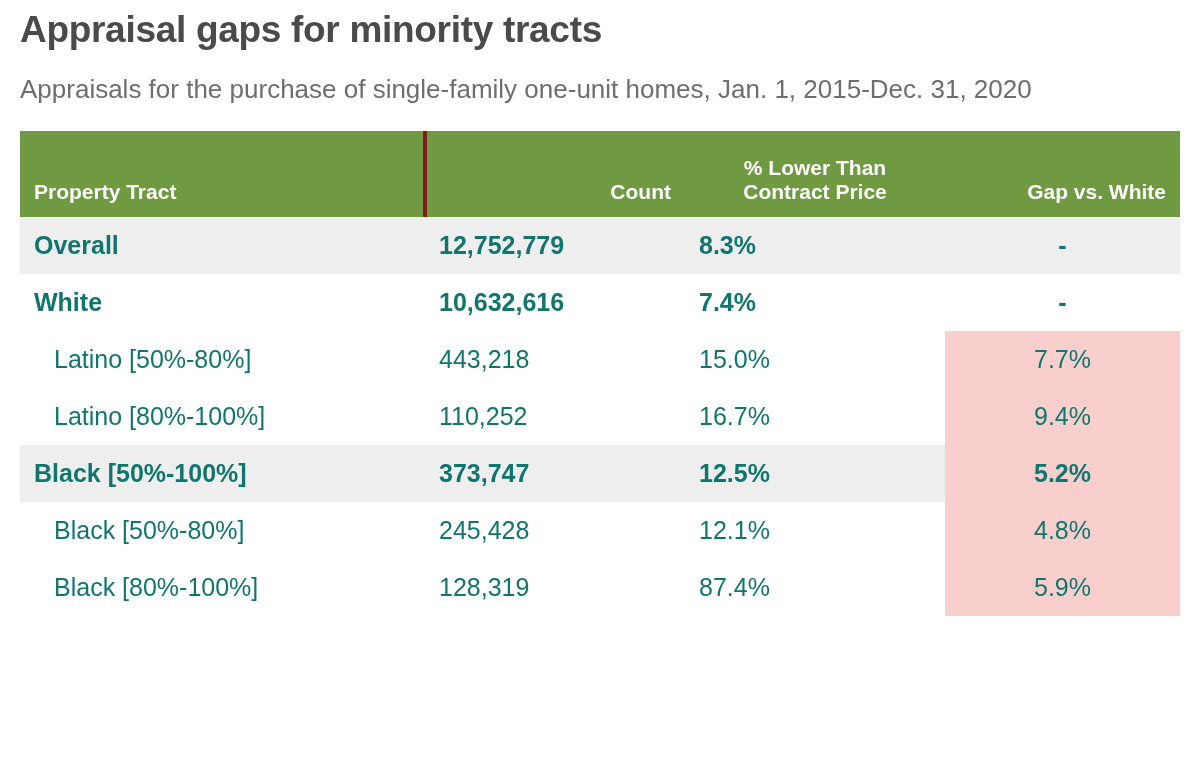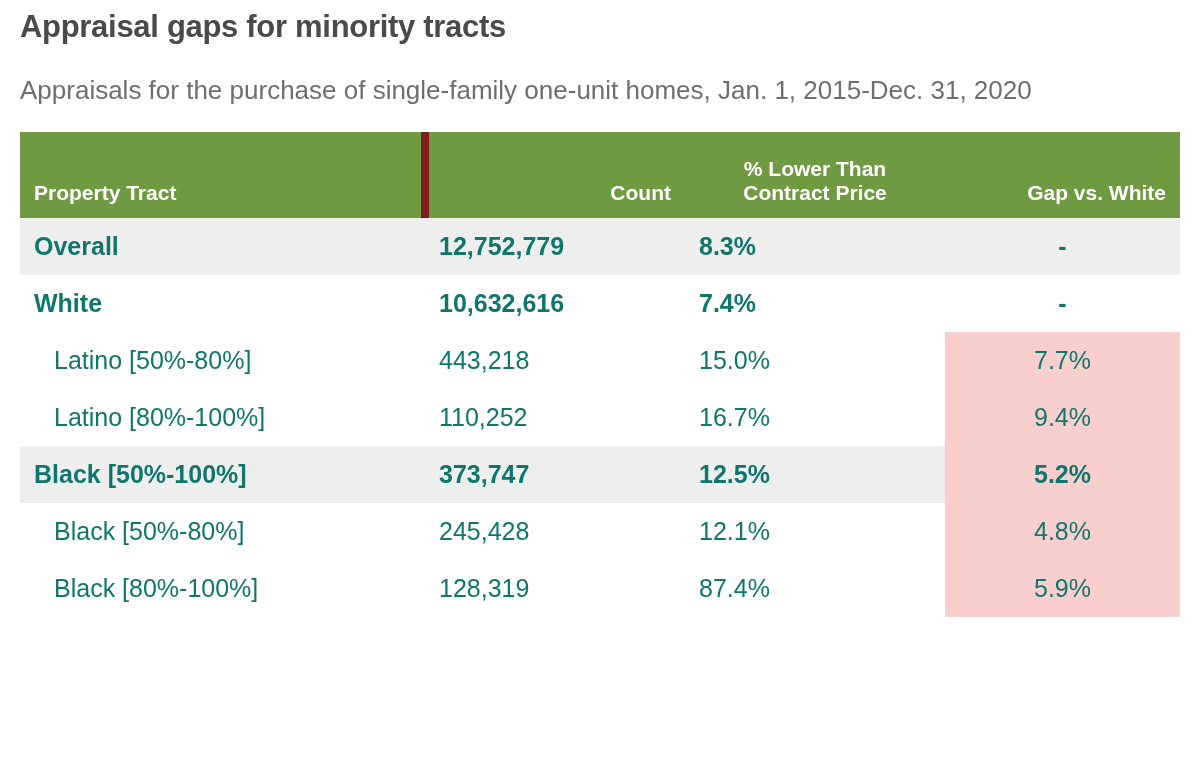--- a/index.html
+++ b/index.html
@@ -13,32 +13,32 @@
     font-family: "Liberation Sans", sans-serif;
     color: #333333;
     overflow: hidden;
   }
   .wrap {
     padding: 0 20px;
     box-sizing: border-box;
     width: 1200px;
   }
   .title {
-    font-size: 31px;
+    font-size: 37px;
     font-weight: bold;
     color: #4a4a4a;
     letter-spacing: -0.3px;
     margin: 8px 0 0 0;
     line-height: 1.2;
   }
   .subtitle {
     font-size: 26px;
     color: #6e6e6e;
     line-height: 1.35;
-    margin: 28px 0 0 0;
+    margin: 20px 0 0 0;
     max-width: 1120px;
   }
   table.data {
     border-collapse: collapse;
     width: 1160px;
     margin-top: 24px;
     table-layout: fixed;
   }
   table.data thead th {
     background: #6f9a42;
@@ -46,21 +46,21 @@
     font-size: 21px;
     font-weight: bold;
     vertical-align: bottom;
     padding: 10px 14px 14px 14px;
     height: 86px;
     box-sizing: border-box;
     line-height: 1.12;
   }
   thead th.th-tract {
     text-align: left;
-    border-right: 8px solid #7f1d1d;
+    border-right: 4px solid #7f1d1d;
     width: 405px;
   }
   thead th.th-count {
     text-align: right;
     width: 260px;
   }
   thead th.th-pct {
     text-align: center;
     width: 260px;
   }

